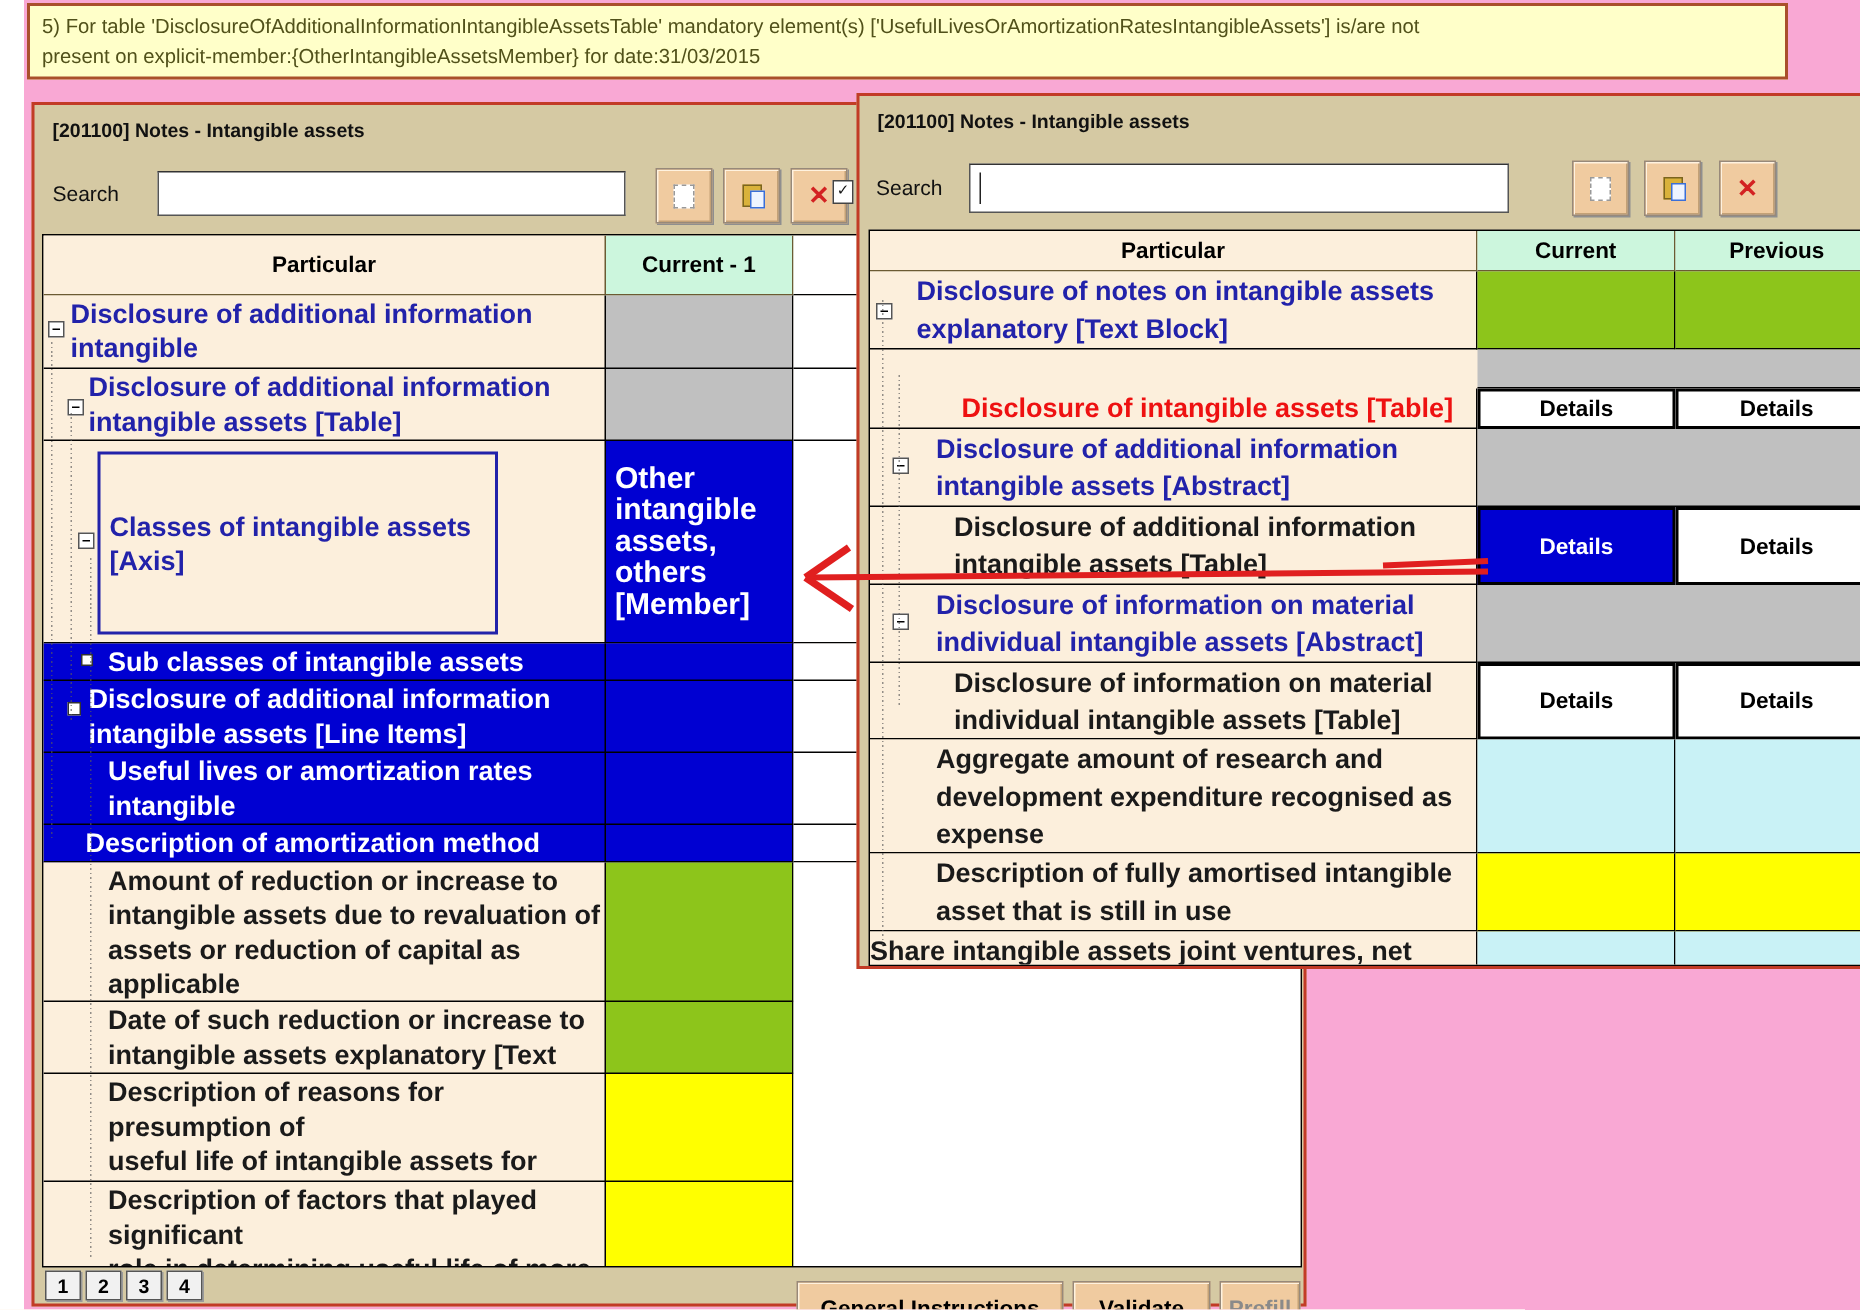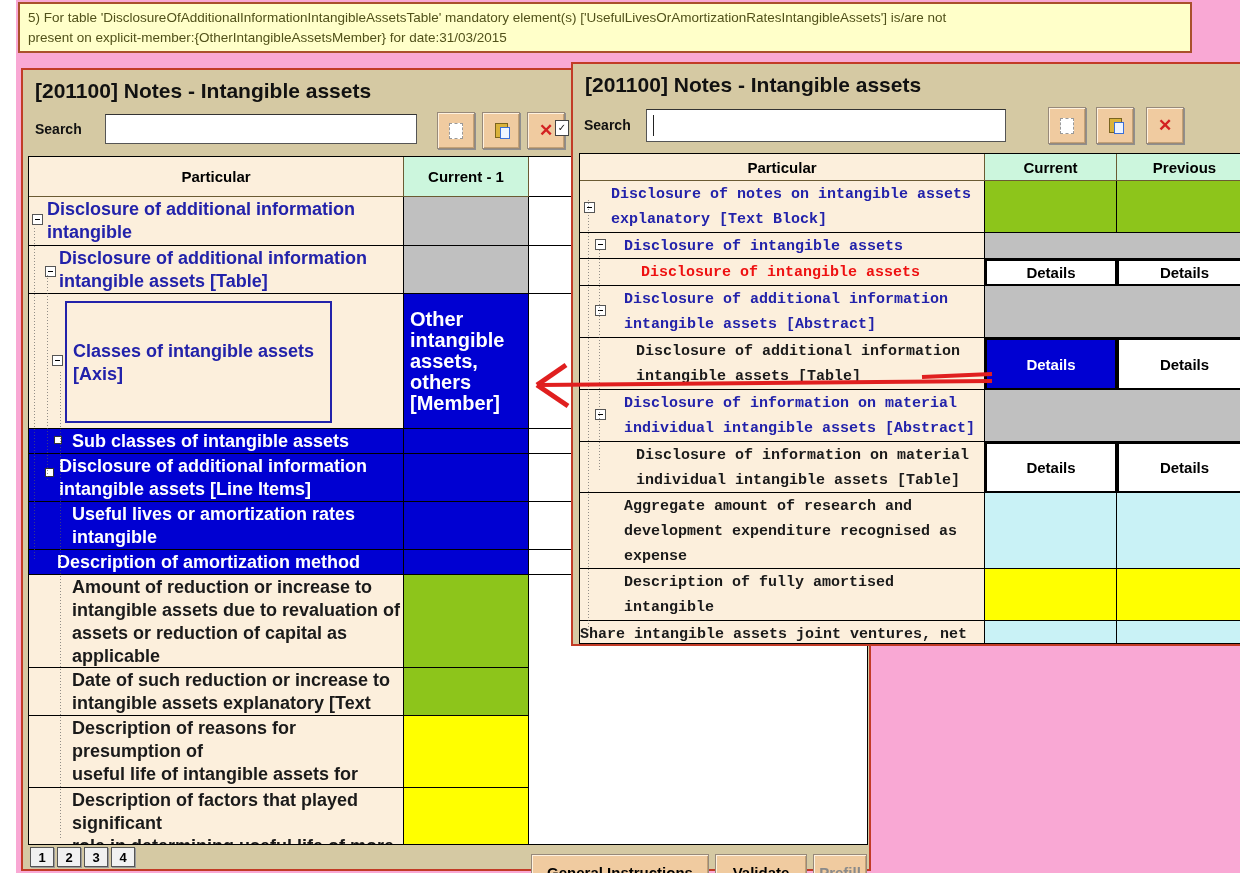--- a/index.html
+++ b/index.html
@@ -10,22 +10,22 @@
   
   .banner{position:absolute;left:2px;top:2px;width:1174px;height:51px;z-index:5;
           background:#FFFFC9;border:2px solid #A9502B;color:#51511A;
           font-size:13.5px;line-height:20px;padding:4px 8px;white-space:pre-line;}
 
   
   .window{position:absolute;background:#D5C9A3;border:2px solid #C23B26;}
   #leftwin{left:5px;top:68px;width:850px;height:803px;z-index:10;}
   #rightwin{left:555px;top:62px;width:683px;height:584px;z-index:20;}
 
-  .wtitle{position:absolute;left:12px;top:9px;font-size:21px;font-weight:700;color:#111;}
-  .slabel{position:absolute;font-size:14px;font-weight:700;color:#111;}
+  .wtitle{position:absolute;left:12px;top:9px;font-size:13px;font-weight:700;color:#111;}
+  .slabel{position:absolute;font-size:14px;font-weight:400;color:#111;}
   .sinput{position:absolute;background:#fff;border:1px solid #555;border-top-color:#333;}
   .caret{position:absolute;left:6px;top:5px;bottom:5px;width:1px;background:#222;}
 
   .tbtn{position:absolute;width:38px;height:37px;background:#F0CBA0;border:1px solid #97897a;
         box-shadow:inset 1px 1px 0 #fff2df, inset -1px -1px 0 #c3a176, 1px 1px 0 #8f8f8f;
         display:flex;align-items:center;justify-content:center;}
   .ic-doc{width:14px;height:16px;background:#fff;border:1px dashed #999;}
   .ic-paste{position:relative;width:13px;height:15px;background:#D9B23B;border:1px solid #7a641f;}
   .ic-paste::after{content:"";position:absolute;right:-3px;bottom:-2px;width:8px;height:10px;
         background:#eef4ff;border:1px solid #3a6fd8;}
@@ -52,21 +52,21 @@
   .trow.bluerow .l-p{background:#0000D2;}
 
   
   .r-p{left:0;width:405px;background:#FCEFDC;}
   .r-c1{left:405px;width:132px;}
   .r-c2{left:537px;width:135px;border-right:none;}
   .r-merged{left:405px;right:0;border-right:none;background:#C0C0C0;}
 
   .ntext{display:block;font-weight:700;white-space:pre-line;padding-top:1px;}
   #ltbl .ntext{font-size:18px;line-height:23px;}
-  #rtbl .ntext{font-size:15px;line-height:25px;font-family:Liberation Mono, monospace;}
+  #rtbl .ntext{font-size:18px;line-height:25px;}
   .t-blue{color:#2222AA;} .t-red{color:#EE1111;} .t-black{color:#1a1a1a;} .t-white{color:#fff;}
 
   .v-gray{background:#C0C0C0;} .v-green{background:#8DC51B;} .v-yellow{background:#FFFF00;}
   .v-cyan{background:#C9F2F6;} .v-blue{background:#0000D2;}
   .v-member{background:#0000D2;display:flex;align-items:center;padding-left:6px;
             color:#fff;font-size:20px;font-weight:700;line-height:21px;white-space:pre-line;}
   .v-details{background:#fff;border:2px solid #000;display:flex;align-items:center;
              justify-content:center;font-size:15px;font-weight:700;color:#000;}
   .v-details.sel{background:#0000D2;color:#fff;}
 
@@ -262,24 +262,20 @@
         <div class="trow" style="top: 27px; height: 52px;">
           <div class="cell r-p">
             <span class="ebox" style="left: 4px; top: 21px;"></span>
             <span class="ntext t-blue" style="padding-left: 31px;">Disclosure of notes on intangible assets
 explanatory [Text Block]</span>
           </div>
           <div class="cell r-c1 v-green"></div>
           <div class="cell r-c2 v-green"></div>
         </div>
         <div class="trow" style="top: 79px; height: 26px;">
-          <div class="cell r-p">
-            <span class="ebox" style="left: 15px; top: 6px;"></span>
-            <span class="ntext t-blue" style="padding-left: 44px;">Disclosure of intangible assets [Abstract]</span>
-          </div>
           <div class="cell r-merged"></div>
         </div>
         <div class="trow" style="top: 105px; height: 27px;">
           <div class="cell r-p">
             <span class="ntext t-red" style="padding-left: 61px;">Disclosure of intangible assets [Table]</span>
           </div>
           <div class="cell r-c1 v-details">Details</div>
           <div class="cell r-c2 v-details">Details</div>
         </div>
         <div class="trow" style="top: 132px; height: 52px;">

